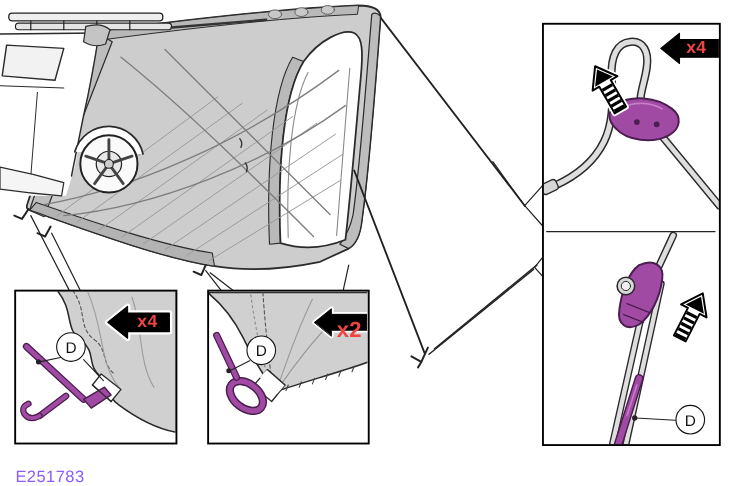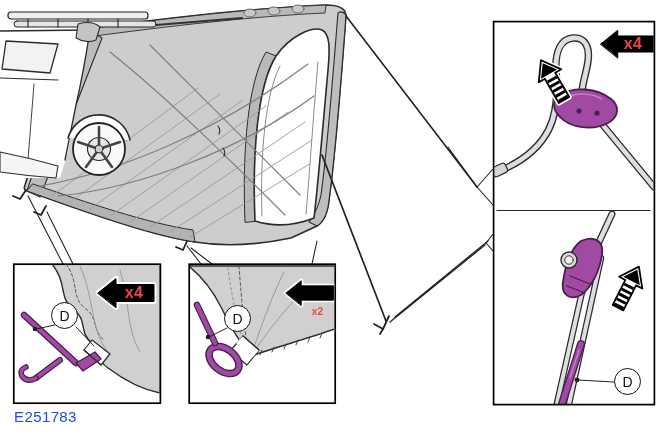--- a/index.html
+++ b/index.html
@@ -4,22 +4,22 @@
 <style>
   html,body{margin:0;padding:0;background:#fff;}
   #stage{position:relative;width:672px;height:442px;background:#ffffff;overflow:hidden;
          font-family:"Liberation Sans",sans-serif;}
   #figure-svg{position:absolute;left:0;top:0;}
   .d-badge{position:absolute;width:27px;height:27px;border:1.6px solid #111;border-radius:50%;
            background:#fff;display:flex;align-items:center;justify-content:center;
            font:400 14px "Liberation Sans",sans-serif;color:#111;box-sizing:border-box;z-index:5;}
   .mult{position:absolute;display:flex;align-items:center;justify-content:center;
         color:#ef4444;font:700 15px "Liberation Sans",sans-serif;letter-spacing:.3px;z-index:5;}
-  #ref-code{position:absolute;left:14px;top:408px;font:400 15px "Liberation Sans",sans-serif;
-            color:#1d4ed8;letter-spacing:.4px;z-index:5;}
+  #ref-code{position:absolute;left:14px;top:425px;font:400 15px "Liberation Sans",sans-serif;
+            color:#8b5cf6;letter-spacing:.4px;z-index:5;}
 </style>
 </head>
 <body>
 
 <div id="stage">
 
 <svg id="figure-svg" width="672" height="442" viewBox="0 0 672 442">
   <defs>
     <clipPath id="clipL">
           <rect x="14.5" y="265" width="145" height="137.5"></rect>
@@ -266,21 +266,21 @@
       </g>
       <use href="#moveArrow" transform="translate(628,288) rotate(27)"></use>
       <line x1="614" y1="382" x2="578" y2="380" stroke="#222" stroke-width="1"></line>
       <circle cx="577" cy="380" r="2.4" fill="#222"></circle>
     </g>
     <rect x="493.6" y="21.6" width="160.8" height="383" fill="none" stroke="#000" stroke-width="1.7"></rect>
   </g>
 </svg>
 
 <div class="mult" style="left:114px;top:284px;width:40px;height:18px;font-size:16px;">x4</div>
-<div class="mult" style="left:301px;top:294px;width:33px;height:34px;font-size:10px;">x2</div>
+<div class="mult" style="left:301px;top:283px;width:33px;height:34px;font-size:20px;">x2</div>
 <div class="mult" style="left:614px;top:35px;width:38px;height:18px;font-size:16px;">x4</div>
 
 <div class="d-badge" style="left:51px;top:302px;">D</div>
 <div class="d-badge" style="left:224px;top:305px;">D</div>
 <div class="d-badge" style="left:614px;top:368px;">D</div>
 
 <div id="ref-code">E251783</div>
 
 </div>
 

